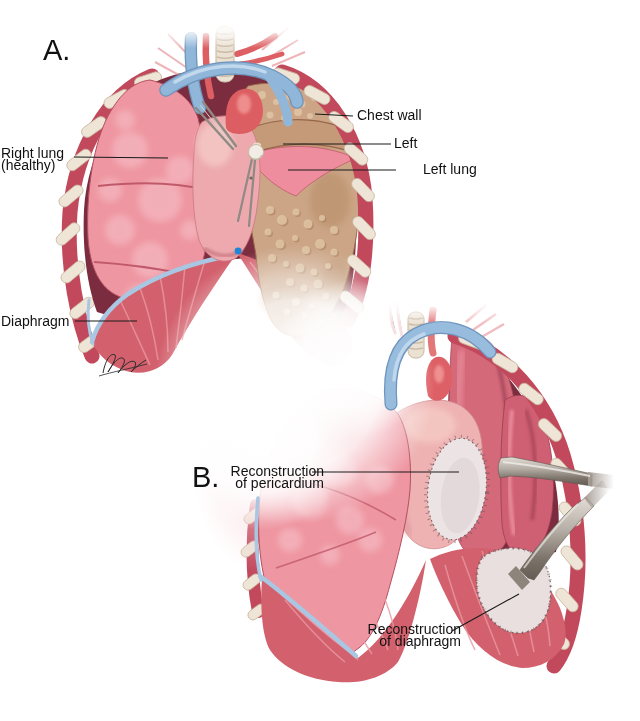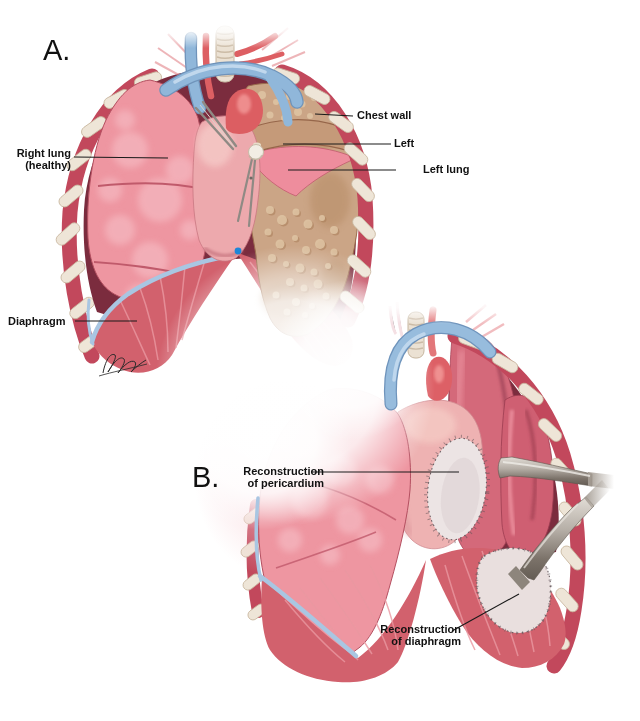--- a/index.html
+++ b/index.html
@@ -1,21 +1,21 @@
 <!DOCTYPE html>
 <html><head>
 <meta charset="utf-8">
 <style>
   html,body{margin:0;padding:0;background:#fff;}
   .canvas{position:relative;width:640px;height:721px;background:#ffffff;overflow:hidden;
           font-family:"Liberation Sans",sans-serif;}
   .art{position:absolute;left:0;top:0;}
-  .label{position:absolute;font-size:11px;line-height:12px;color:#111;
-         white-space:pre-line;z-index:5;font-weight:bold;}
-  .label.right{text-align:right;}
+  .label{position:absolute;font-size:14px;line-height:12px;color:#111;
+         white-space:pre-line;z-index:5;}
+  .label.right{}
   .label.center{text-align:right;}
   .panel-letter{position:absolute;font-size:29px;line-height:30px;color:#111;z-index:5;}
 </style>
 </head>
 <body>
 
 <div class="canvas">
 
 <svg class="art" width="640" height="721" viewBox="0 0 640 721">
   <defs>
@@ -473,20 +473,20 @@
     <line x1="452" y1="631" x2="519" y2="594"></line>
   </g>
 </svg>
 
 <div class="panel-letter" style="left:43px;top:35px">A.</div>
 <div class="label right" style="left:1px;top:147px;width:70px">Right lung
 (healthy)</div>
 <div class="label" style="left:357px;top:109px">Chest wall</div>
 <div class="label" style="left:394px;top:137px">Left</div>
 <div class="label" style="left:423px;top:163px">Left lung</div>
-<div class="label right" style="left:8px;top:315px;width:50px">Diaphragm</div>
+<div class="label right" style="left:1px;top:315px;width:50px">Diaphragm</div>
 <div class="panel-letter" style="left:192px;top:462px">B.</div>
 <div class="label center" style="left:224px;top:465px;width:100px">Reconstruction
 of pericardium</div>
 <div class="label center" style="left:361px;top:623px;width:100px">Reconstruction
 of diaphragm</div>
 
 </div>
 
 </body></html>

